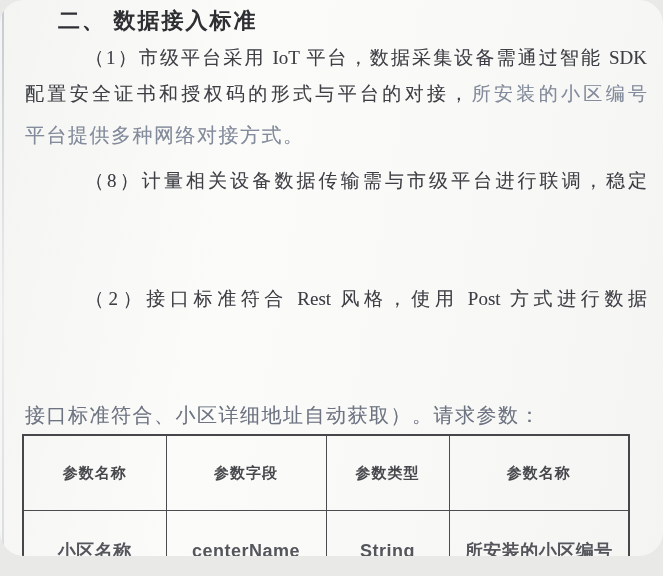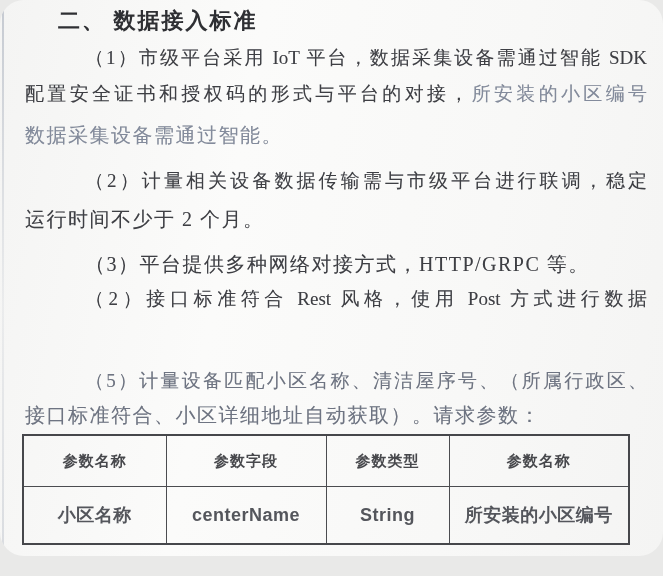--- a/index.html
+++ b/index.html
@@ -37,51 +37,48 @@
 
   table.params {
     position:absolute; left:22px; top:434px;
     border-collapse:collapse; table-layout:fixed;
     border:2px solid #46474b;
   }
   table.params th, table.params td {
     border:1.5px solid #4b4c50;
     text-align:center; vertical-align:middle;
     font-family:"Liberation Sans","DejaVu Sans",sans-serif;
-    padding:0;
+    padding:12px;
   }
   table.params th {
     height:50px; font-size:15px; font-weight:bold;
     color:#47484c; letter-spacing:1px;
   }
   table.params td {
     height:56px; font-size:18px; font-weight:bold;
     color:#54565c; letter-spacing:.5px;
   }
 </style>
 </head>
 <body>
 
 <div class="page">
   <div class="edge-line"></div>
 
   <h2 class="title">二、 数据接入标准</h2>
 
   <div class="line fill first" style="top:46px"><span class="t-dark">（1）市级平台采用 IoT 平台，数据采集设备需通过智能 SDK</span></div>
   <div class="line fill" style="top:82px"><span class="t-dark">配置安全证书和授权码的形式与平台的对接，</span><span class="t-light">所安装的小区编号</span></div>
-  <div class="line" style="top:123px"><span class="t-light">数据采集设备需通过智能。</span></div>
+  <div class="line" style="top:123px"><span class="t-light">平台提供多种网络对接方式。</span></div>
 
-  <div class="line fill first" style="top:169px"><span class="t-dark">（2）计量相关设备数据传输需与市级平台进行联调，稳定</span></div>
-  <div class="line" style="top:207px"><span class="t-dark">运行时间不少于 2 个月。</span></div>
+  <div class="line fill first" style="top:169px"><span class="t-dark">（8）计量相关设备数据传输需与市级平台进行联调，稳定</span></div>
 
-  <div class="line first" style="top:252px"><span class="t-dark">（3）平台提供多种网络对接方式，HTTP/GRPC 等。</span></div>
 
   <div class="line fill first" style="top:287px"><span class="t-dark">（2）接口标准符合 Rest 风格，使用 Post 方式进行数据</span></div>
 
-  <div class="line fill first" style="top:369px"><span class="t-mid">（5）计量设备匹配小区名称、清洁屋序号、（所属行政区、</span></div>
   <div class="line" style="top:403px"><span class="t-mid">接口标准符合、小区详细地址自动获取）。请求参数：</span></div>
 
   <table class="params">
     <colgroup>
       <col style="width:143px">
       <col style="width:160px">
       <col style="width:123px">
       <col style="width:180px">
     </colgroup>
     <thead>

